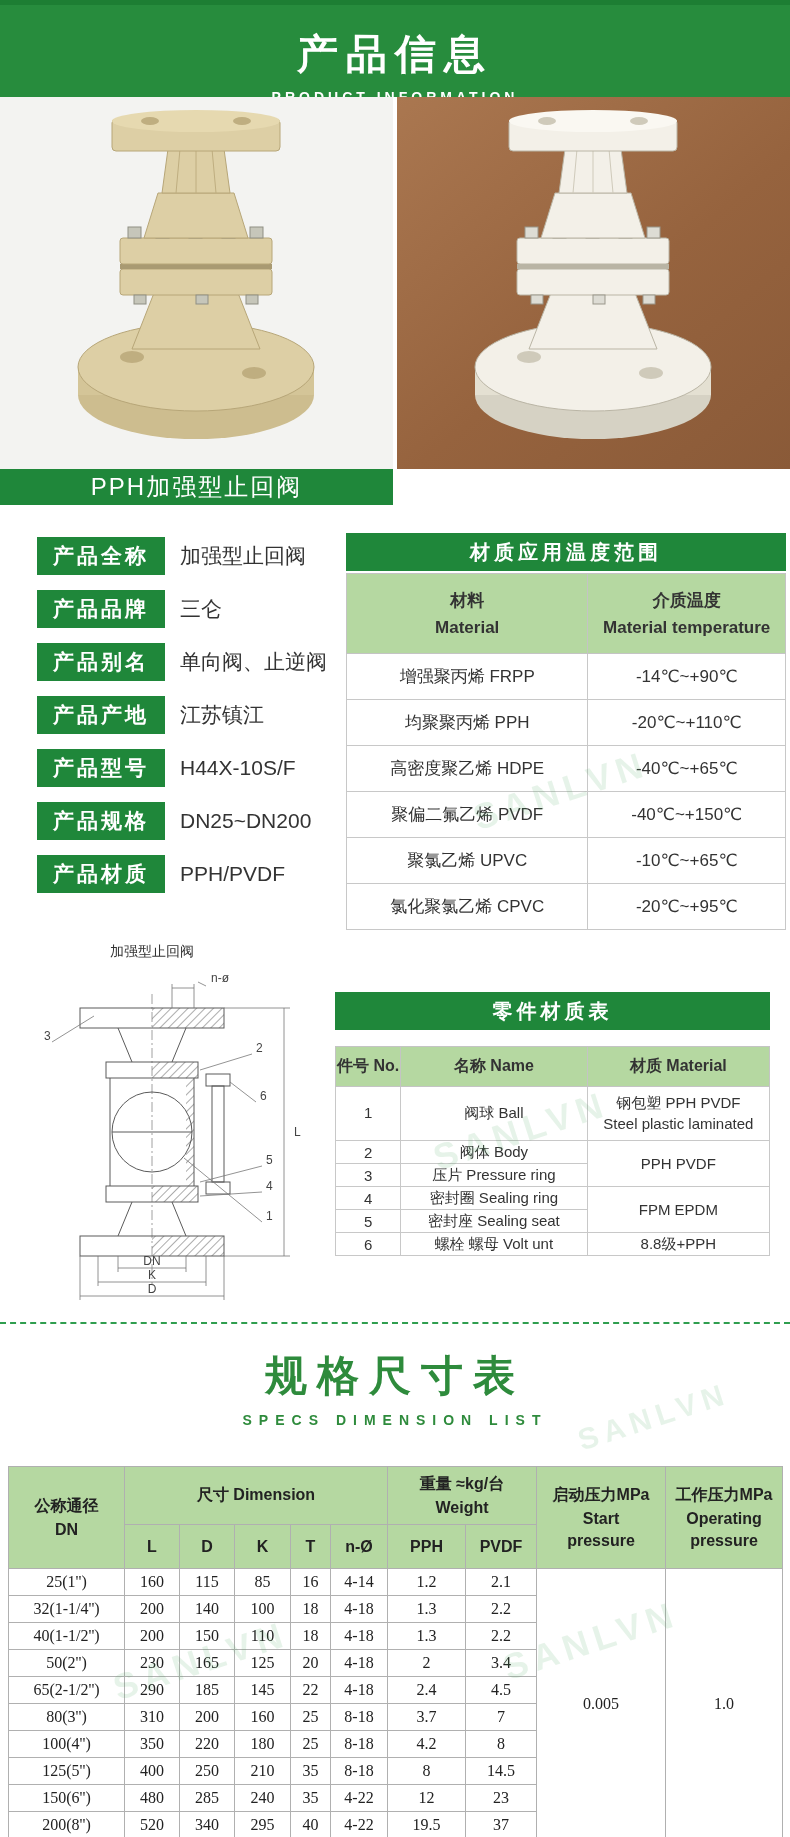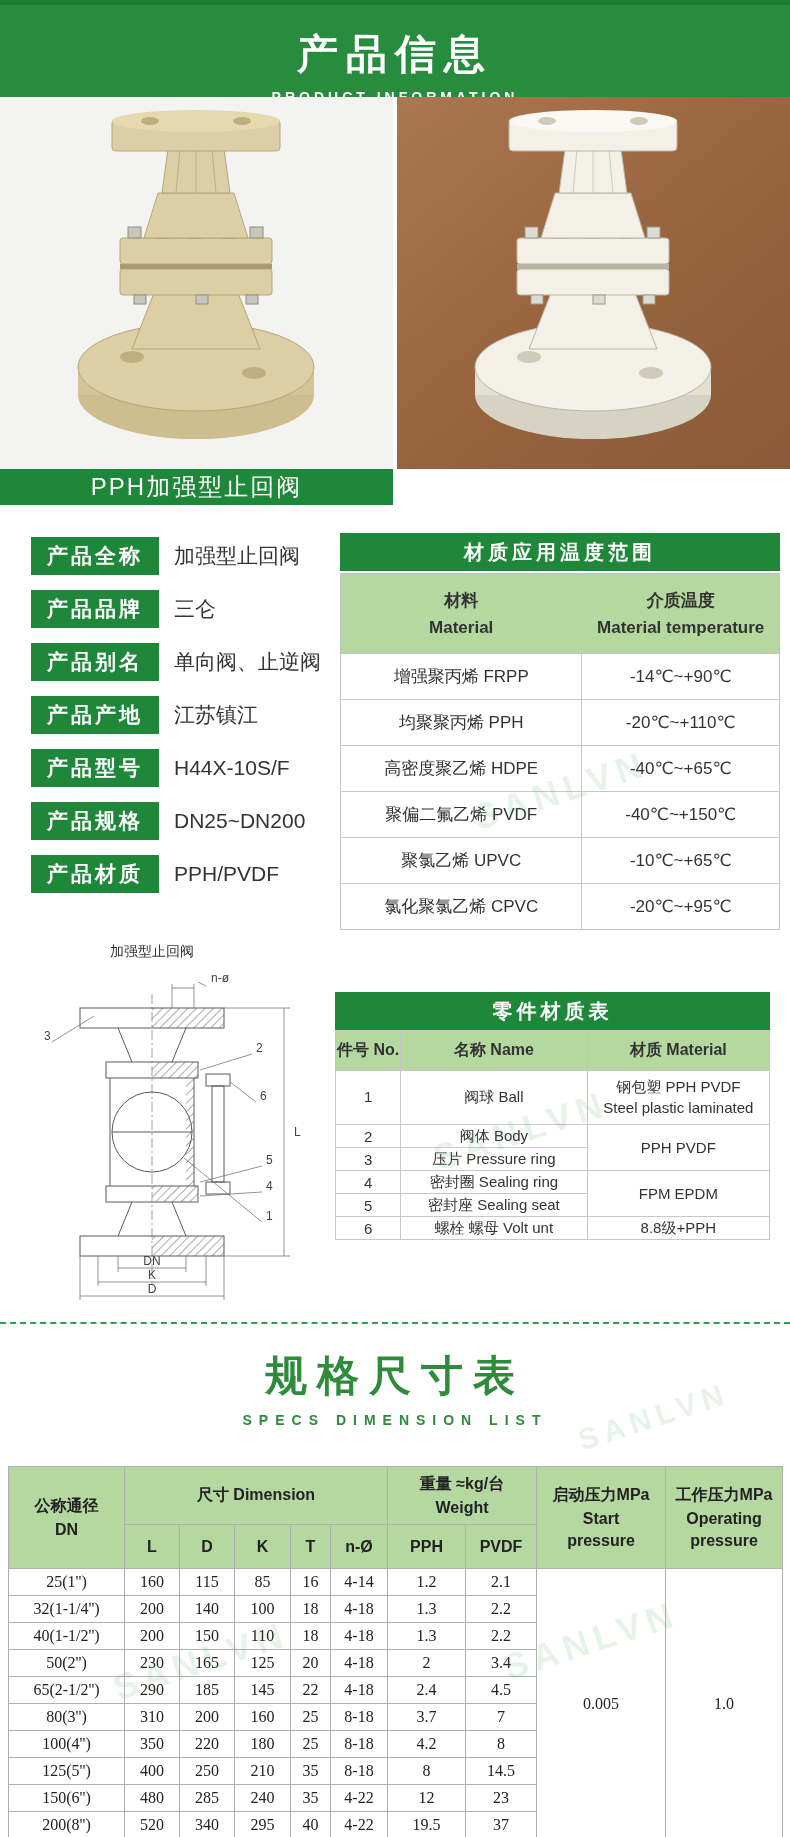--- a/index.html
+++ b/index.html
@@ -28,21 +28,21 @@
   .valve-pph .c-mid   { fill: #d4c598; } .valve-pph .c-edge { fill: #cdbd8f; }
   .valve-pph .c-hole  { fill: #bfae80; } .valve-pph .c-bolt { fill: #c6c6ba; stroke: #8f8f84; }
   .valve-pph .c-gask  { fill: #a99a72; } .valve-pph .c-rib  { stroke: #bfae80; }
   .valve-pvdf .c-top  { fill: #faf8f2; } .valve-pvdf .c-body { fill: #f3f0e8; stroke: #bab5a5; }
   .valve-pvdf .c-mid  { fill: #e4e0d2; } .valve-pvdf .c-edge { fill: #d6d2c4; }
   .valve-pvdf .c-hole { fill: #cfcaba; } .valve-pvdf .c-bolt { fill: #dddcd4; stroke: #9a978b; }
   .valve-pvdf .c-gask { fill: #b9b4a4; } .valve-pvdf .c-rib  { stroke: #cfcaba; }
 
   
   .info-section { display: flex; padding-top: 28px; min-height: 420px; }
-  .attrs { width: 340px; padding-left: 31px; padding-top: 4px; }
+  .attrs { width: 340px; padding-left: 31px; padding-top: 4px; margin-left: 6px; }
   .attr-row { display: flex; align-items: center; margin-bottom: 15px; height: 38px; }
   .attr-label { width: 128px; height: 38px; background: #1f873a; color: #fff; font-size: 21px;
                 font-weight: bold; display: flex; align-items: center; justify-content: center;
                 letter-spacing: 3px; flex-shrink: 0; }
   .attr-value { font-size: 21px; color: #333; margin-left: 15px; white-space: nowrap; }
 
   .right-col { width: 440px; padding-top: 0; }
   .block-title { height: 38px; background: #1f873a; color: #fff; font-size: 20px; font-weight: bold;
                  display: flex; align-items: center; justify-content: center; letter-spacing: 4px; }
   table.temp { width: 100%; border-collapse: collapse; margin-top: 2px; font-size: 17px; }
@@ -50,21 +50,21 @@
                   border: 1px solid #c4c4c4; font-size: 17px; }
   table.temp th .zh { display: block; font-size: 17px; }
   table.temp th .en { display: block; font-size: 17px; margin-top: 6px; }
   table.temp td { border: 1px solid #c8c8c8; height: 46px; text-align: center; background: #fff; }
   table.temp col.c1 { width: 55%; } table.temp col.c2 { width: 45%; }
 
   
   .tech-section { display: flex; padding-top: 6px; }
   .drawing-box { width: 335px; padding-left: 12px; }
   .parts-col { width: 435px; padding-top: 56px; }
-  table.parts { width: 100%; border-collapse: collapse; margin-top: 0; font-size: 15px; color: #333; }
+  table.parts { width: 100%; border-collapse: collapse; margin-top: 16px; font-size: 15px; color: #333; }
   table.parts th { background: #b5d8a1; border: 1px solid #c4c4c4; height: 40px; font-size: 16px; }
   table.parts td { border: 1px solid #c8c8c8; text-align: center; background: #fff; }
   table.parts td.tall { height: 54px; line-height: 1.35; }
   table.parts td.short { height: 23px; }
   table.parts col.p1 { width: 15%; } table.parts col.p2 { width: 43%; } table.parts col.p3 { width: 42%; }
 
   
   .divider { border-top: 2px dashed #2f9e4f; margin: 10px 0 0 0; }
 
   

